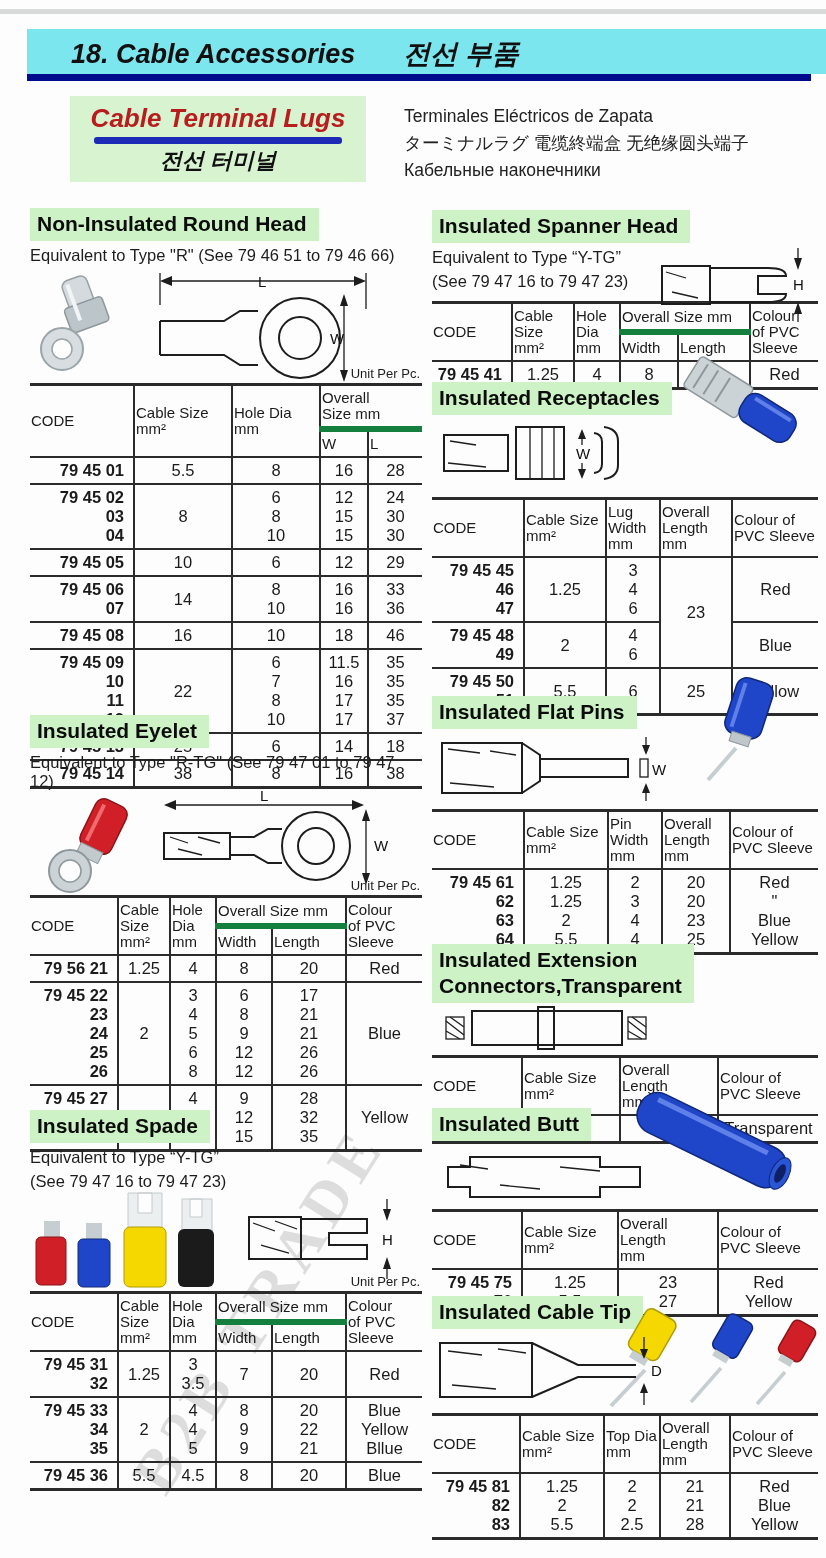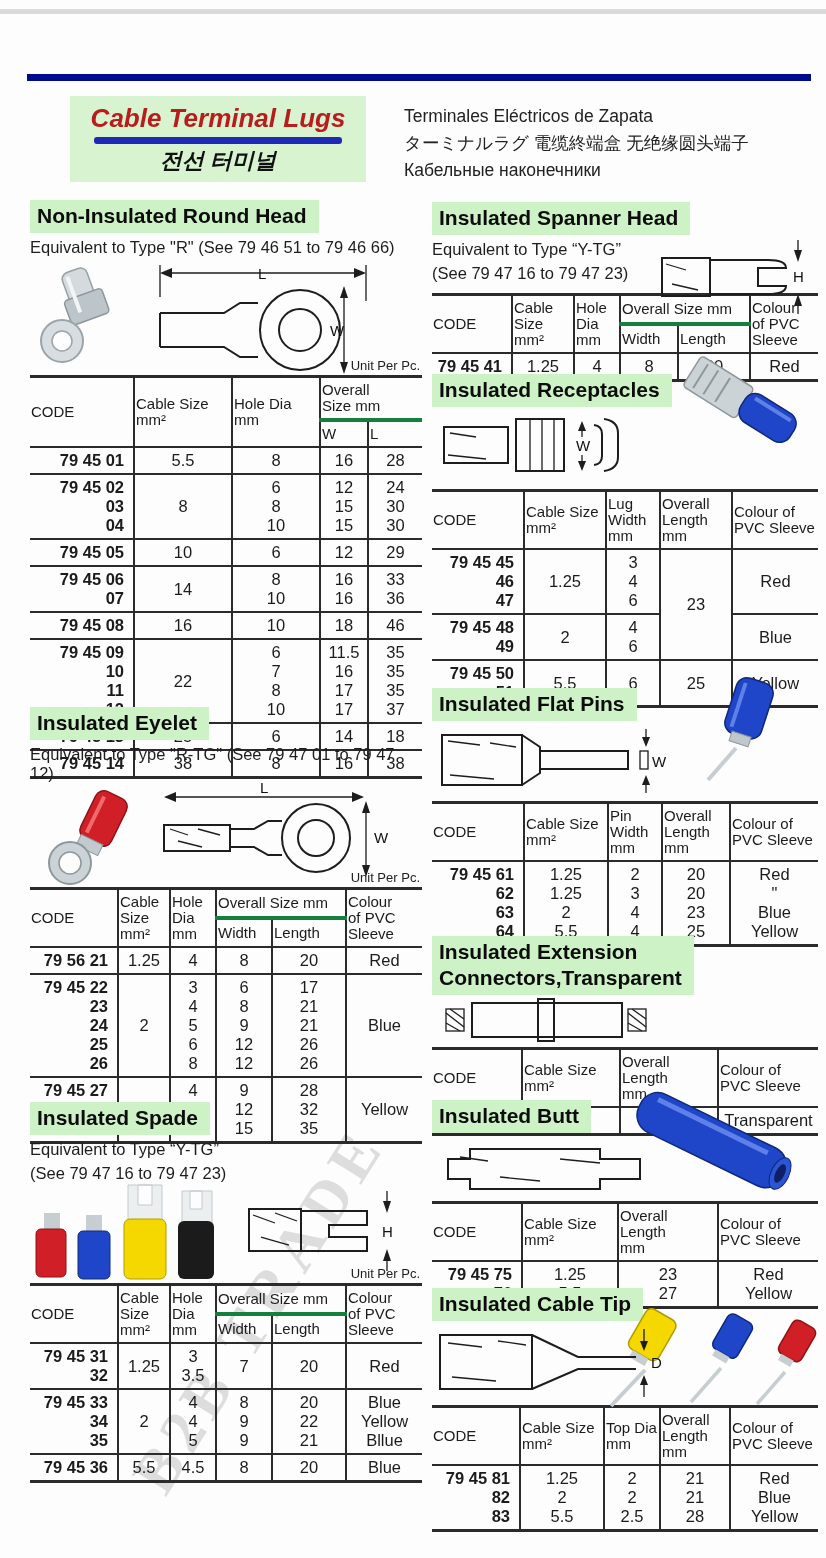--- a/index.html
+++ b/index.html
@@ -16,48 +16,51 @@
   
   .brandbox { position:absolute; top:96px; left:70px; width:296px; height:86px; background:#d7f3cf; text-align:center; }
   .brandbox .bt { font:italic bold 26px "Liberation Sans", sans-serif; color:#b91c1c; margin-top:7px; }
   .brandbox .brule { width:248px; height:7px; background:#1c2ab6; margin:3px auto 2px auto; border-radius:3px; }
   .brandbox .bko { font:italic bold 22px "Liberation Sans", sans-serif; color:#111;text-align:center; }
   .brandalt { position:absolute; top:103px; left:404px; font-size:17.5px; line-height:27px; color:#222; }
 
   .watermark { position:absolute; top:1468px; left:118px; font:bold 62px "Liberation Serif", serif; color:rgba(110,110,110,0.22); letter-spacing:8px; transform:rotate(-58deg); transform-origin:0 0; pointer-events:none; white-space:nowrap; }
 
   .section { position:absolute; }
-  .sec-title { display:inline-block; background:#cdf2c6; font-weight:bold; font-size:21px; line-height:26px; padding:3px 12px 4px 7px; white-space:pre-line; color:#0c0c0c; }
+  .sec-title { display:inline-block; background:#cdf2c6; font-weight:bold; font-size:21px; line-height:26px; padding:3px 12px 4px 7px; white-space:pre-line; color:#0c0c0c;margin-top:8px; }
   .subtitle { font-size:16.5px; margin-top:5px; color:#1d1d1d; }
   .figure { position:relative; }
   .unit { position:absolute; right:2px; bottom:2px; font-size:13px; color:#1d1d1d; }
 
   
   table.cat { border-collapse:collapse; table-layout:fixed; width:100%;
               border-top:3px solid #2b2b2b; border-bottom:3px solid #2b2b2b; }
   .cat th { font-weight:normal; font-size:15px; line-height:16px; text-align:left; vertical-align:middle;
             padding:4px 1px; white-space:pre-line; }
   .cat td { font-size:16.5px; line-height:19px; text-align:center; vertical-align:middle;
             padding:3px 2px; white-space:pre-line; }
   .cat td.code { font-weight:bold; text-align:right; padding-right:9px; }
   .cat .bl { border-left:2px solid #2b2b2b; }
-  .cat .bb { border-bottom:4px solid #15803d; }
+  .cat .bb { border-bottom:6px solid #15803d; }
   .cat tbody td { border-top:2px solid #2b2b2b; }
 
   svg .ln { stroke:#1d1d1d; stroke-width:2; fill:none; }
   svg .thin { stroke:#1d1d1d; stroke-width:1.3; fill:none; }
   svg .dimtxt { font:15px "Liberation Sans", sans-serif; fill:#111; }
   svg .arr { fill:#1d1d1d; }
 </style>
 </head>
 <body>
 
 <div class="page">
   <div class="scan-edge"></div>
 
+  <div class="topband">
+    <span class="t"><span>18. Cable Accessories</span><span class="ko">전선 부품</span></span>
+  </div>
   <div class="toprule"></div>
 
   <div class="brandbox">
     <div class="bt">Cable Terminal Lugs</div>
     <div class="brule"></div>
     <div class="bko">전선 터미널</div>
   </div>
   <div class="brandalt">
     <div>Terminales Eléctricos de Zapata</div>
     <div>ターミナルラグ 電缆終端盒 无绝缘圆头端子</div>

